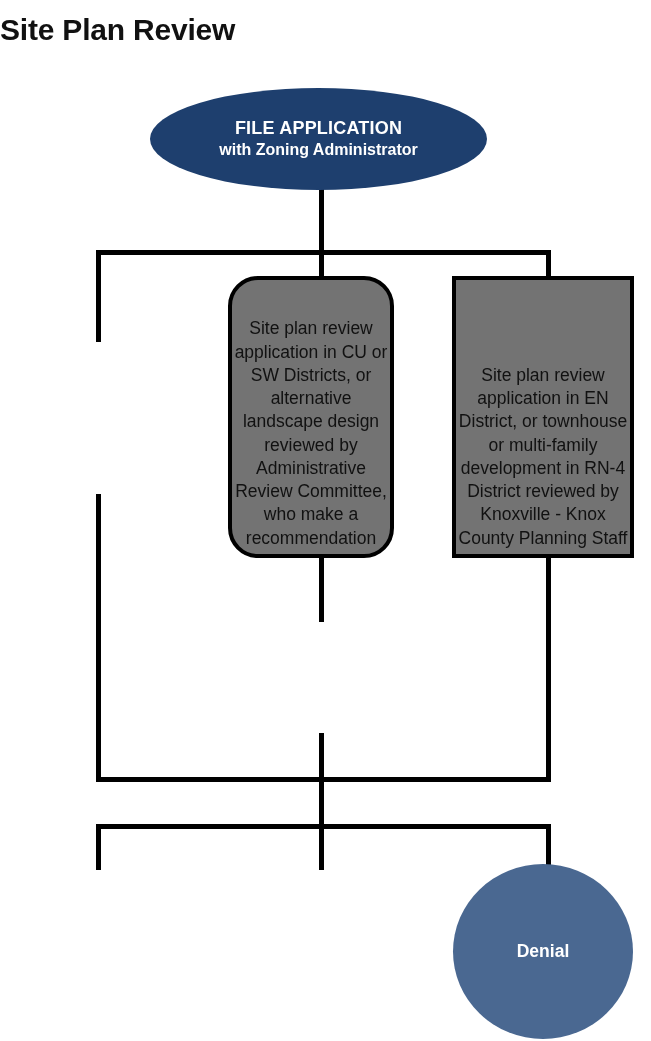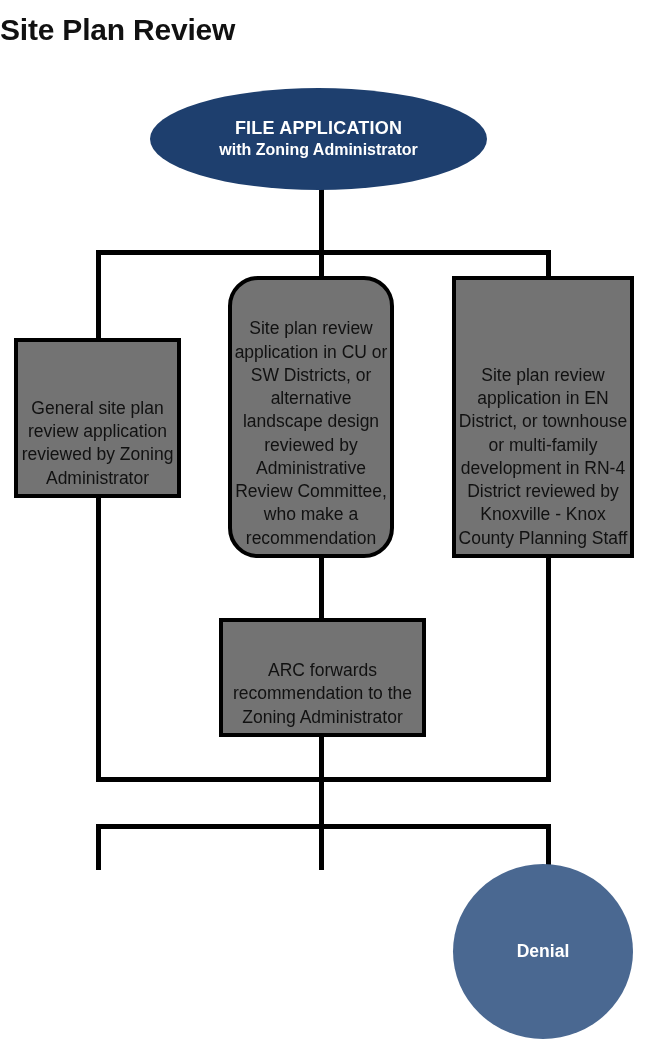--- a/index.html
+++ b/index.html
@@ -125,37 +125,31 @@
 
   <div class="line v" style="left:319px; top:250px; height:30px;"></div>
 
   <div class="line v" style="left:546px; top:250px; height:30px;"></div>
 
   <div class="start-ellipse">
     <span class="l1">FILE APPLICATION</span>
     <span class="l2">with Zoning Administrator</span>
   </div>
 
-  <div class="box" id="box-general">
-    <span>General site plan review application reviewed by Zoning Administrator</span>
-  </div>
 
   <div class="box" id="box-arc-review">
     <span>Site plan review application in CU or SW Districts, or alternative landscape design reviewed by Administrative Review Committee, who make a recommendation</span>
   </div>
 
   <div class="box" id="box-planning">
     <span>Site plan review application in EN District, or townhouse or multi-family development in RN-4 District reviewed by Knoxville - Knox County Planning Staff</span>
   </div>
 
   <div class="line v" style="left:319px; top:554px; height:68px;"></div>
 
-  <div class="box" id="box-arc-fwd">
-    <span>ARC forwards recommendation to the Zoning Administrator</span>
-  </div>
 
   <div class="line v" style="left:96px; top:494px; height:288px;"></div>
 
   <div class="line v" style="left:319px; top:733px; height:49px;"></div>
 
   <div class="line v" style="left:546px; top:554px; height:228px;"></div>
 
   <div class="line h" style="left:96px; top:777px; width:455px;"></div>
 
   <div class="line v" style="left:319px; top:777px; height:52px;"></div>

